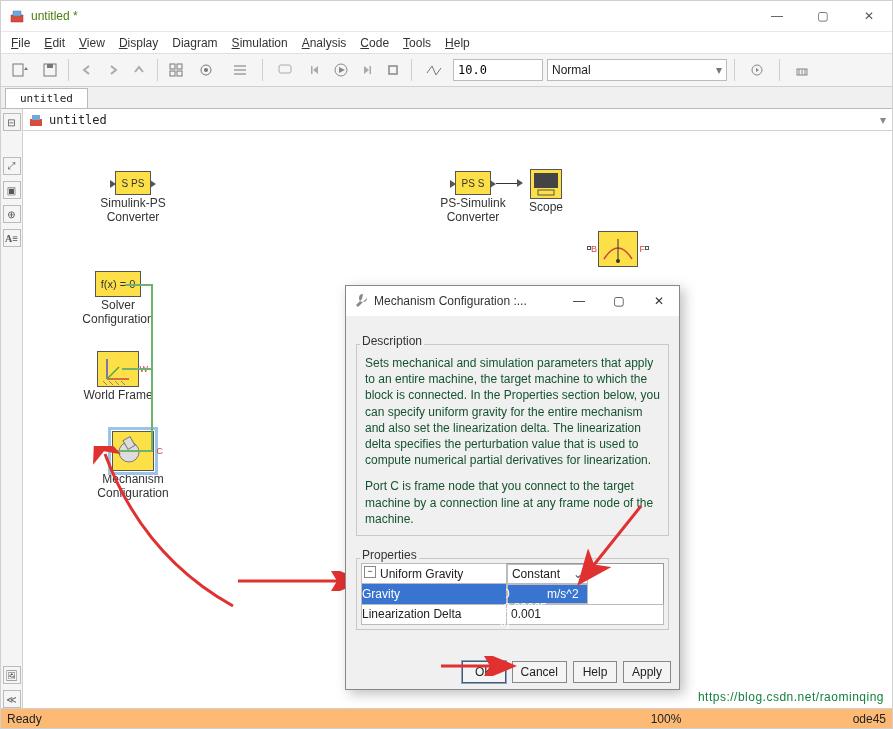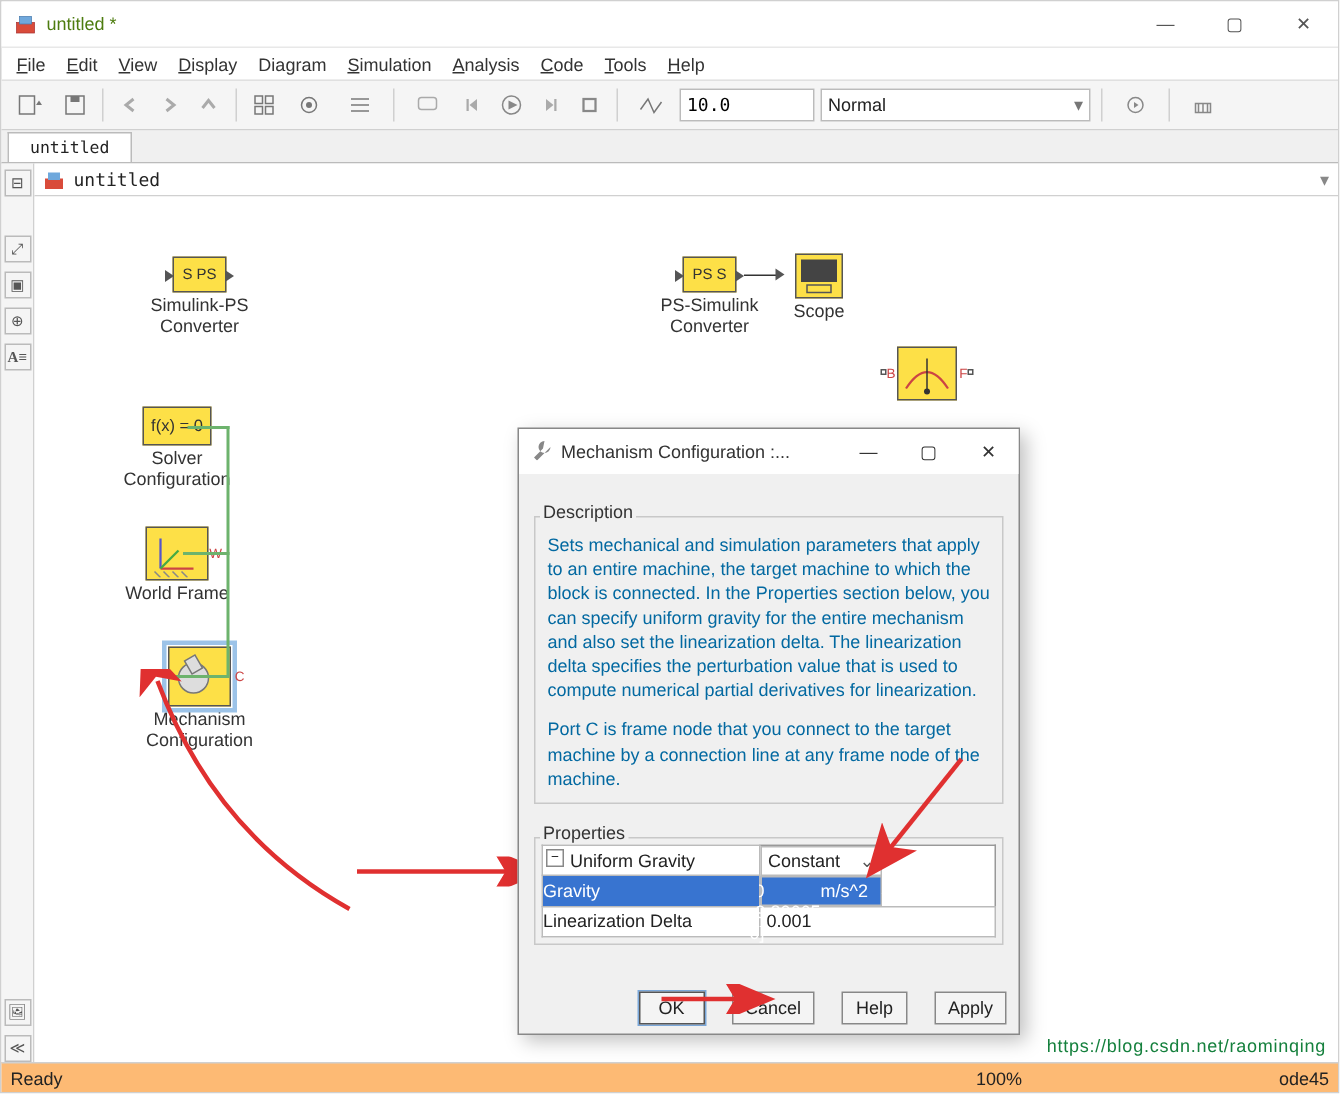--- a/index.html
+++ b/index.html
@@ -60,30 +60,30 @@
 
   
   .dialog { position: absolute; left: 345px; top: 285px; width: 335px; height: 405px; background: #f0f0f0; border: 1px solid #888; box-shadow: 4px 4px 12px rgba(0,0,0,0.25); display: flex; flex-direction: column; }
   .dlg-title { height: 30px; display: flex; align-items: center; padding: 0 0 0 8px; background: #fff; }
   .dlg-title .t { flex: 1; color: #333; }
   .dlg-title .wbtns { display: flex; height: 100%; }
   .dlg-title .wbtn { width: 40px; display:flex; align-items:center; justify-content:center; color:#333; }
   .dlg-body { flex: 1; padding: 10px 10px 6px; display: flex; flex-direction: column; gap: 4px; }
   .fieldset-label { font-size: 12px; color: #333; background: #f0f0f0; padding: 0 2px; position: relative; top: 8px; left: 4px; width: fit-content; z-index:2;}
   .fieldset-box { border: 1px solid #c8c8c8; padding: 10px 8px 8px; background: #f0f0f0; }
-  .desc-text { font-size: 12px; line-height: 1.35; color: #0369a1; }
+  .desc-text { font-size: 12px; line-height: 1.35; color: #14532d; }
   .props-table { width: 100%; border: 1px solid #999; border-collapse: collapse; background: #fff; font-size: 12px; }
   .props-table td { border: 1px solid #bbb; padding: 2px 4px; vertical-align: middle; height: 20px; }
   .props-table .lbl { width: 48%; padding-left: 0; position:relative;}
   .props-table .val { width: 52%; }
   .props-table .hdr .lbl { padding-left: 4px; }
   .props-table .hdr .collapse { position:absolute; left:2px; top:2px; width:12px;height:12px;border:1px solid #888; display:flex;align-items:center;justify-content:center;font-size:9px;line-height:1;}
   .row-sel .lbl { background: #3874d0; color: #fff; }
   .row-sel .val { background: #3874d0; color: #fff; display:flex; justify-content:center;}
-  .dlg-footer { display: flex; justify-content: flex-end; gap: 18px; padding: 6px 8px; }
+  .dlg-footer { display: flex; justify-content: flex-end; gap: 6px; padding: 6px 8px; }
   .dlg-btn { min-width: 44px; height: 22px; border: 1px solid #888; background: #f4f4f4; padding: 0 8px; display:flex;align-items:center;justify-content:center;}
   .dlg-btn.primary { border: 1px solid #555; box-shadow: 0 0 0 1px #7aa7d9; }
 
   
   .arrow-svg { position:absolute; pointer-events:none; }
 
   .watermark { position:absolute; right:8px; bottom:4px; color:#15803d; font-size:12px; letter-spacing:0.5px;}
 </style>
 </head>
 <body>

